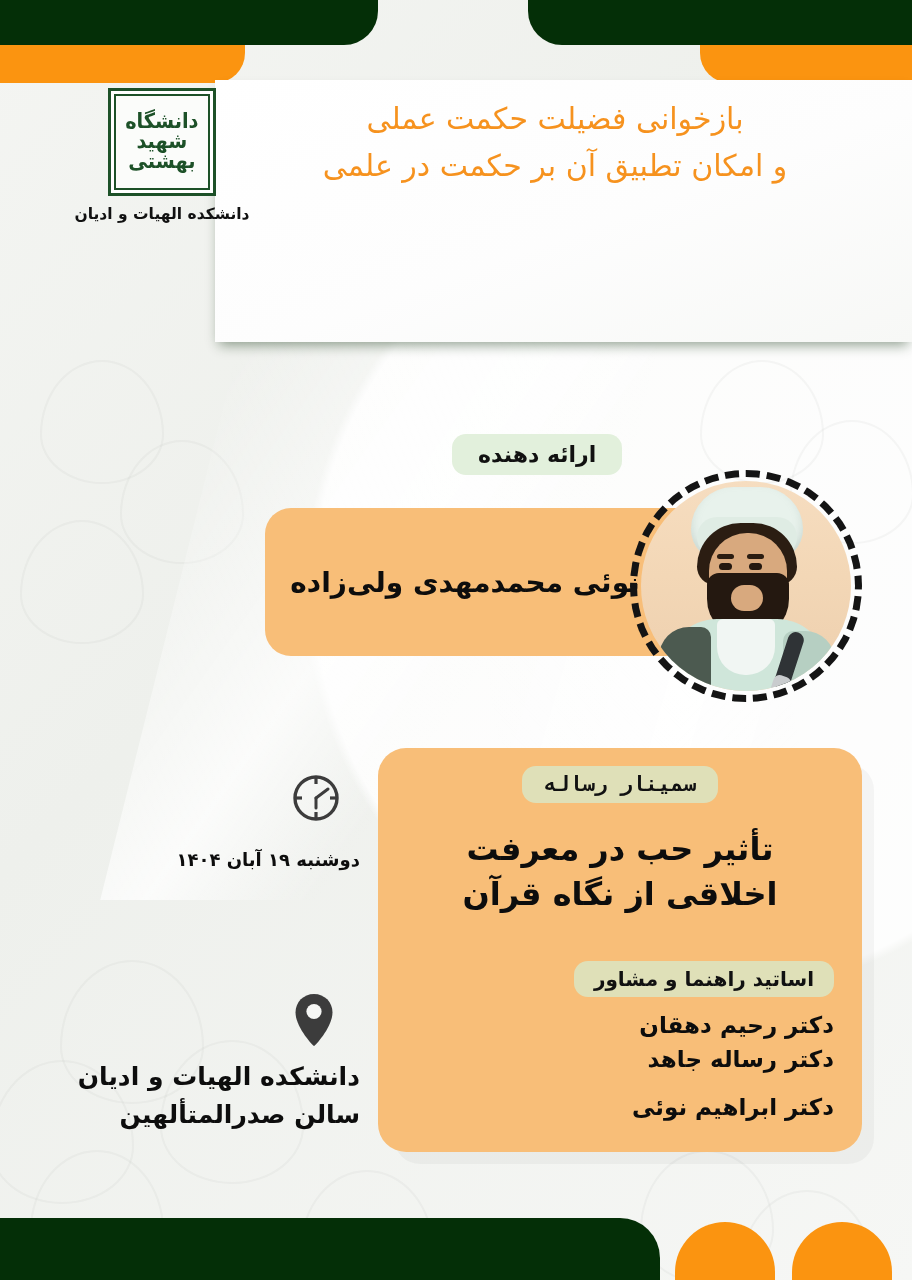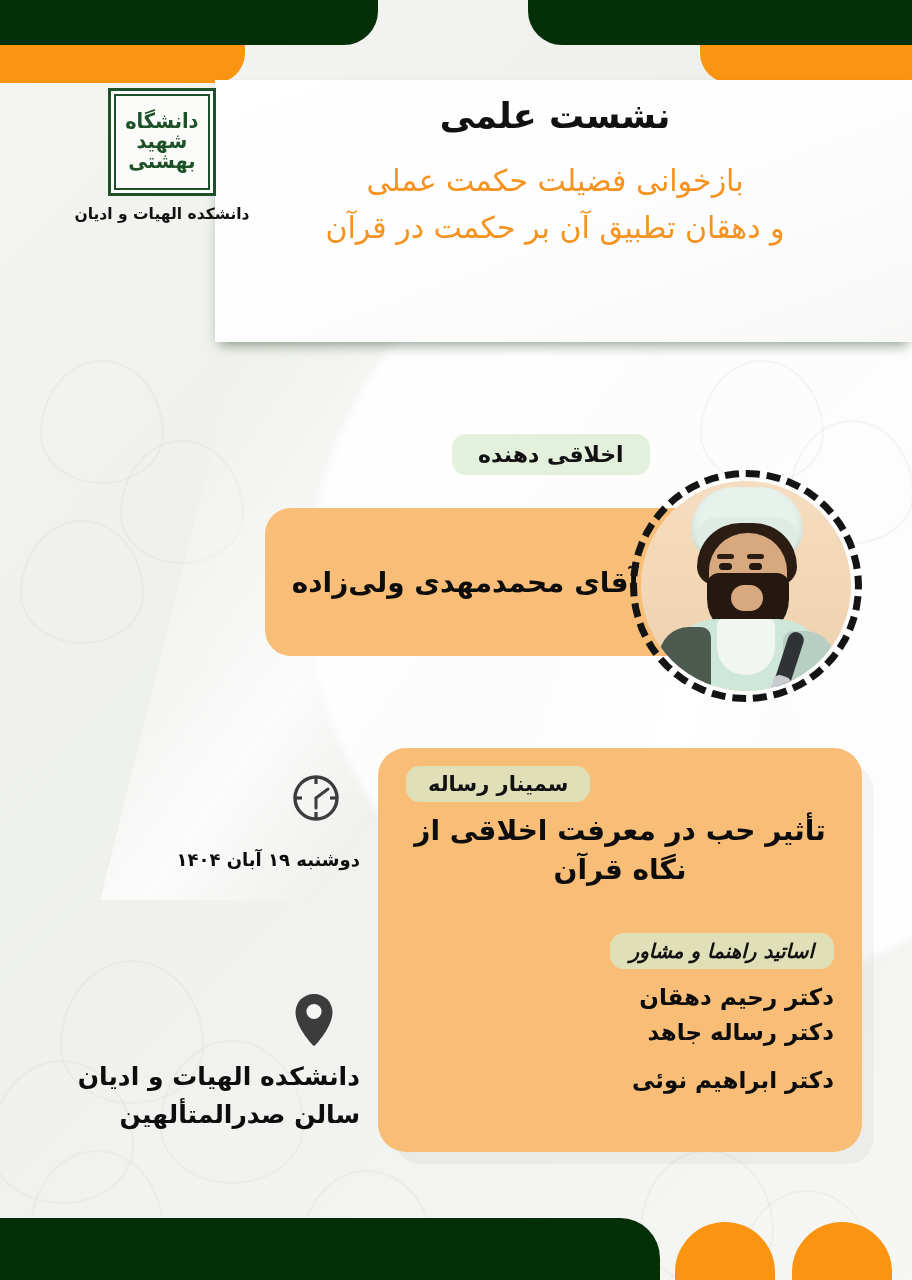--- a/index.html
+++ b/index.html
@@ -212,21 +212,21 @@
   }
   .panel-inner{
     position:absolute;left:378px;top:748px;width:484px;height:404px;
     box-sizing:border-box;padding:18px 28px 0 28px;text-align:right;
   }
   .sem-pill{
     display:inline-block;background:#dfe0b8;border-radius:14px;
     padding:6px 22px;font-size:21px;font-weight:700;color:#111;letter-spacing:-.7px;
   }
   .sem-title{
-    margin-top:9px;font-size:28px;font-weight:700;color:#0d0d0d;
+    margin-top:24px;font-size:32px;font-weight:700;color:#0d0d0d;
     letter-spacing:-.9px;line-height:1.4;text-align:center;
   }
   .adv-pill{
     display:inline-block;margin-top:44px;background:#dfe0b8;border-radius:14px;
     padding:6px 20px;font-size:20px;font-weight:700;color:#111;letter-spacing:-.7px;
   }
   .adv-name{
     margin-top:12px;font-size:23px;font-weight:700;color:#0d0d0d;
     letter-spacing:-.8px;line-height:1.42;text-align:right;
   }
@@ -276,39 +276,38 @@
   <div class="diag" style="left:170px;top:340px;width:420px;height:560px;transform:skewX(-14deg);"></div>
   <div class="diag" style="left:520px;top:600px;width:300px;height:520px;transform:skewX(10deg);"></div>
 
   <div class="top-green-left"></div>
   <div class="top-green-right"></div>
   <div class="top-orange-left"></div>
   <div class="top-orange-right"></div>
 
   <div class="title-card"></div>
   <div class="title-inner">
-    <div class="kicker">نشست علمی</div>
     <div class="t-line">بازخوانی فضیلت حکمت عملی</div>
-    <div class="t-line">و دهقان تطبیق آن بر حکمت در قرآن</div>
+    <div class="t-line">و امکان تطبیق آن بر حکمت در علمی</div>
   </div>
 
   <div class="logo-block">
     <div class="logo-frame">
       <div class="logo-callig">
         <span class="l1">دانشگاه</span>
         <span class="l2">شهید</span>
         <span class="l3">بهشتی</span>
       </div>
     </div>
     <div class="logo-caption">دانشکده الهیات و ادیان</div>
   </div>
 
-  <div class="presenter-pill">اخلاقی دهنده</div>
+  <div class="presenter-pill">ارائه دهنده</div>
   <div class="presenter-box"></div>
-  <div class="presenter-name">آقای محمدمهدی ولی‌زاده</div>
+  <div class="presenter-name">نوئی محمدمهدی ولی‌زاده</div>
 
   <div class="photo-wrap">
     <div class="photo-dots"></div>
     <div class="photo">
       <div class="p-turban"></div>
       <div class="p-hair"></div>
       <div class="p-face"></div>
       <div class="p-browL"></div>
       <div class="p-browR"></div>
       <div class="p-eyeL"></div>
@@ -318,25 +317,25 @@
       <div class="p-body"></div>
       <div class="p-shoulderL"></div>
       <div class="p-shoulderR"></div>
       <div class="p-collar"></div>
       <div class="p-mic"></div>
     </div>
   </div>
 
   <div class="seminar-panel"></div>
   <div class="panel-inner">
-    <div style="text-align:left;">
+    <div style="text-align:center;font-family:Liberation Mono, monospace;">
       <span class="sem-pill">سمینار رساله</span>
     </div>
     <div class="sem-title">تأثیر حب در معرفت اخلاقی از نگاه قرآن</div>
-    <div style="text-align:right;font-style:italic;">
+    <div style="text-align:right;">
       <span class="adv-pill">اساتید راهنما و مشاور</span>
     </div>
     <div class="adv-name">دکتر رحیم دهقان</div>
     <div class="adv-name" style="margin-top:2px;">دکتر رساله جاهد</div>
     <div class="adv-name" style="margin-top:15px;">دکتر ابراهیم نوئی</div>
   </div>
 
   <svg class="clock-icon" viewBox="0 0 52 52">
     <circle cx="26" cy="26" r="21" fill="none" stroke="#3c3c3c" stroke-width="3.4"></circle>
     <line x1="26" y1="6" x2="26" y2="12" stroke="#3c3c3c" stroke-width="3.2"></line>

